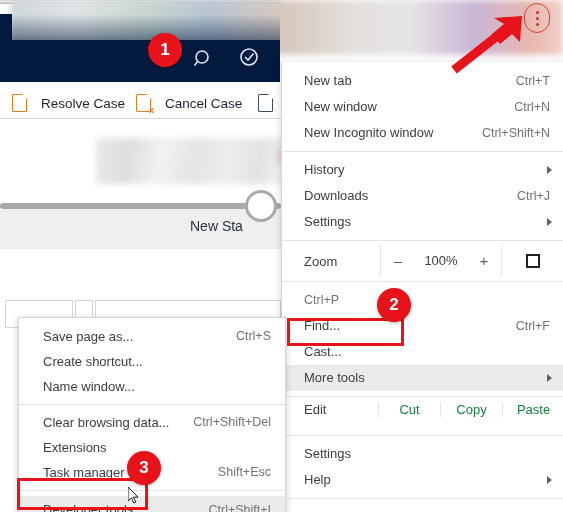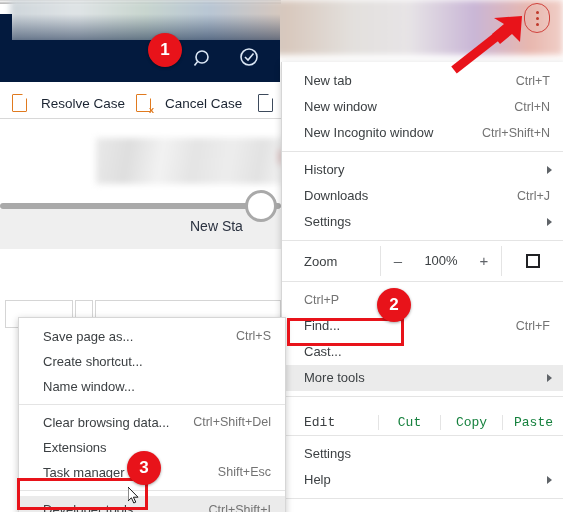--- a/index.html
+++ b/index.html
@@ -101,21 +101,21 @@
   .zval{width:52px;text-align:center;font-size:13px;color:#3c4043;line-height:30px;}
   .zfull{width:62px;border-left:1px solid #e4e4e4;display:flex;align-items:center;justify-content:center;}
   .fsico{width:14px;height:14px;position:relative;}
   .fsico i{position:absolute;width:6px;height:6px;border:2px solid #202124;}
   .fsico i:nth-child(1){left:0;top:0;border-right:none;border-bottom:none;}
   .fsico i:nth-child(2){right:0;top:0;border-left:none;border-bottom:none;}
   .fsico i:nth-child(3){left:0;bottom:0;border-right:none;border-top:none;}
   .fsico i:nth-child(4){right:0;bottom:0;border-left:none;border-top:none;}
 
   
-  .editrow{display:flex;align-items:flex-end;height:28px;font-family:Liberation Mono, monospace;}
+  .editrow{display:flex;align-items:flex-start;height:28px;}
   .editrow .elabel{flex:1;padding-left:22px;display:flex;align-items:center;font-size:13px;}
   .editrow .ebtn{width:61px;display:flex;align-items:center;justify-content:center;border-left:1px solid #e4e4e4;font-size:13px;color:#15803d;}
 
   
   .submenu{
     position:absolute;left:18px;top:317px;width:266px;background:#ffffff;
     border:1px solid #d6d6d6;box-shadow:0 2px 7px rgba(0,0,0,.22);
     font-size:13px;color:#3c4043;
   }
   .submenu .mi{padding:0 14px 0 24px;height:25px;line-height:25px;}

